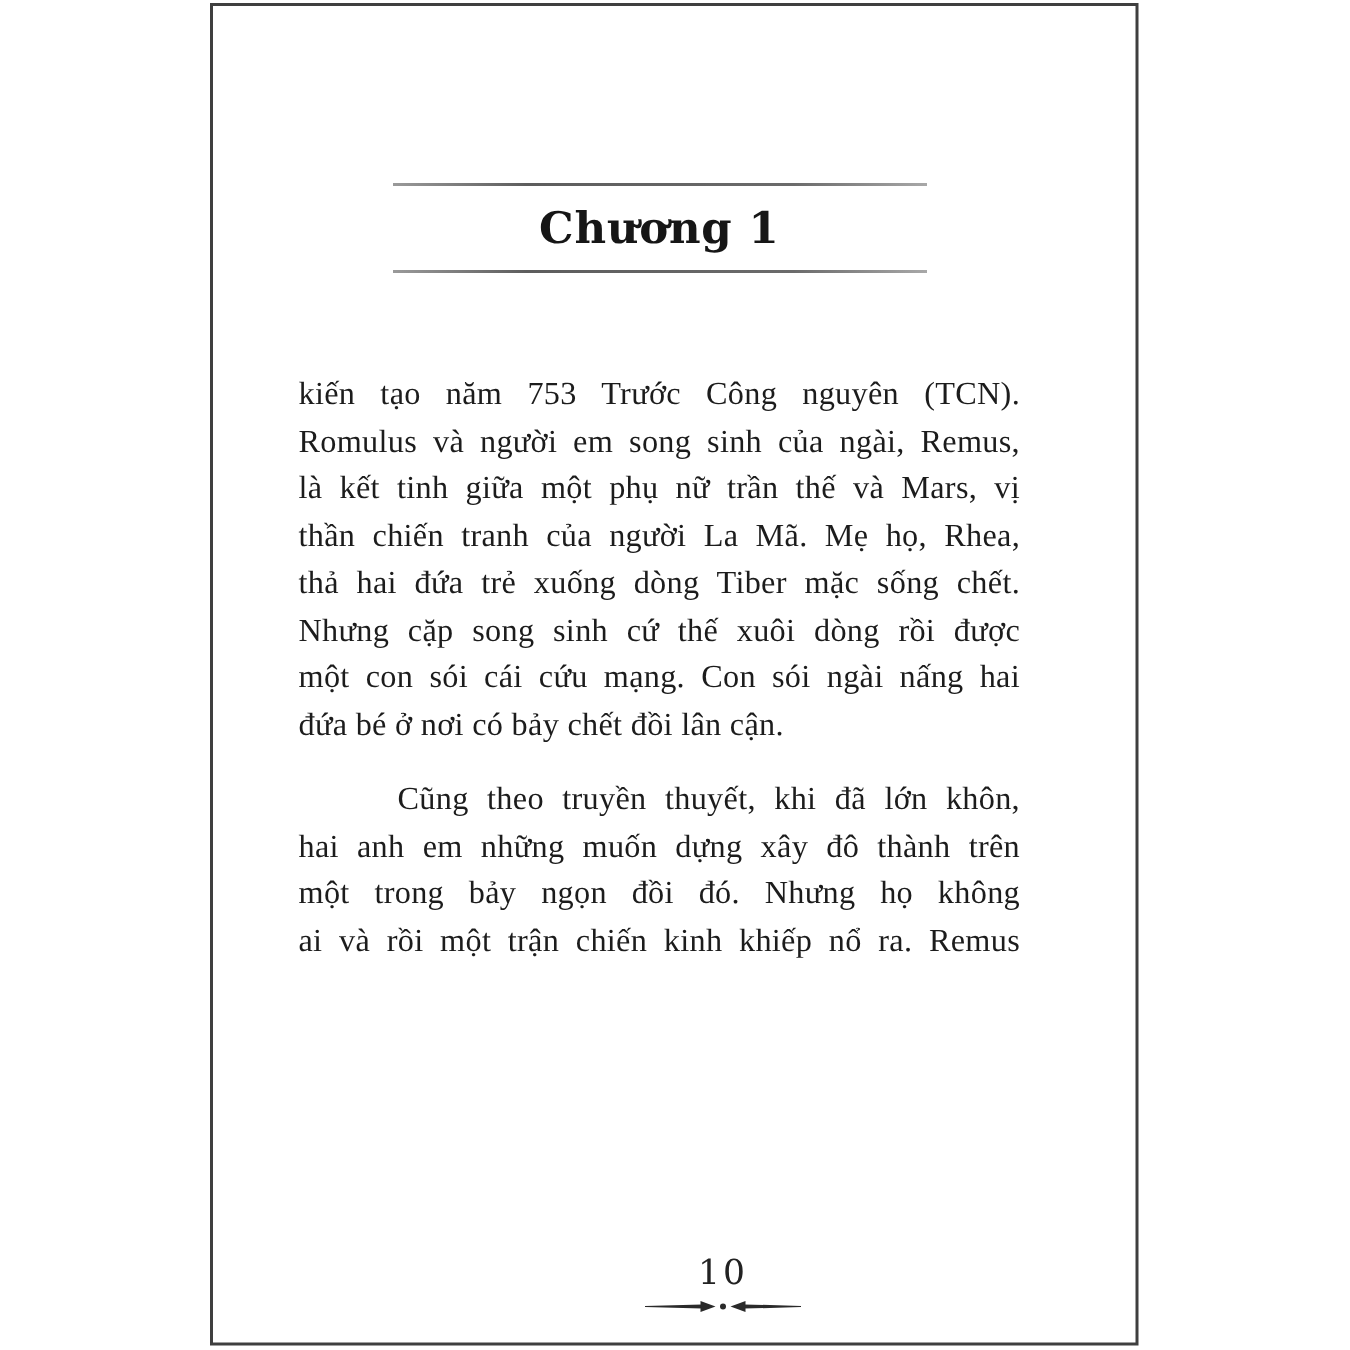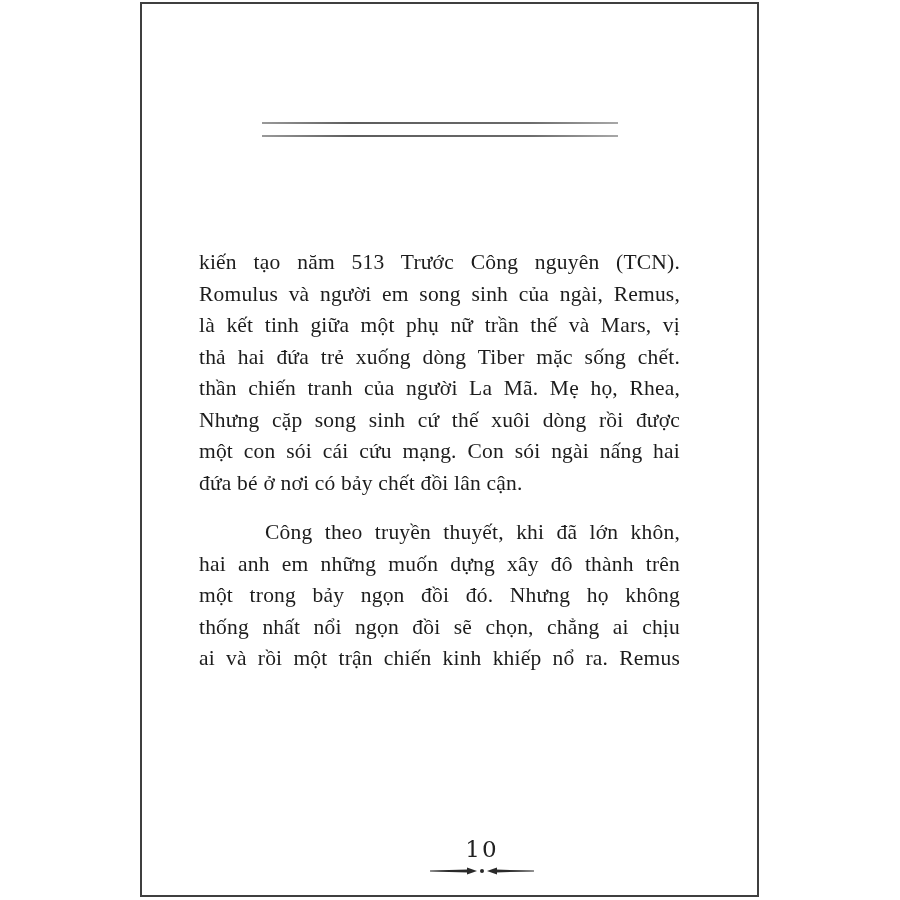--- a/index.html
+++ b/index.html
@@ -84,39 +84,39 @@
   .flourish { margin-top: 2px; }
   .flourish svg { display: block; margin: 0 auto; }
 </style>
 </head>
 <body>
 
 <div class="page-frame"></div>
 
 <div class="chapter-header">
   <div class="rule rule-top"></div>
+  <div class="chapter-label">Chương 1</div>
   <div class="rule rule-bottom"></div>
 </div>
 
 <div class="body-text">
   <div class="paragraph">
-    <div class="line">kiến tạo năm 513 Trước Công nguyên (TCN).</div>
+    <div class="line">kiến tạo năm 753 Trước Công nguyên (TCN).</div>
     <div class="line">Romulus và người em song sinh của ngài, Remus,</div>
     <div class="line">là kết tinh giữa một phụ nữ trần thế và Mars, vị</div>
+    <div class="line">thần chiến tranh của người La Mã. Mẹ họ, Rhea,</div>
     <div class="line">thả hai đứa trẻ xuống dòng Tiber mặc sống chết.</div>
-    <div class="line">thần chiến tranh của người La Mã. Mẹ họ, Rhea,</div>
     <div class="line">Nhưng cặp song sinh cứ thế xuôi dòng rồi được</div>
     <div class="line">một con sói cái cứu mạng. Con sói ngài nấng hai</div>
     <div class="line last">đứa bé ở nơi có bảy chết đồi lân cận.</div>
   </div>
   <div class="paragraph">
-    <div class="line indent">Công theo truyền thuyết, khi đã lớn khôn,</div>
+    <div class="line indent">Cũng theo truyền thuyết, khi đã lớn khôn,</div>
     <div class="line">hai anh em những muốn dựng xây đô thành trên</div>
     <div class="line">một trong bảy ngọn đồi đó. Nhưng họ không</div>
-    <div class="line">thống nhất nổi ngọn đồi sẽ chọn, chẳng ai chịu</div>
     <div class="line">ai và rồi một trận chiến kinh khiếp nổ ra. Remus</div>
   </div>
 </div>
 
 <div class="page-footer">
   <div class="page-number">10</div>
   <div class="flourish">
     <svg width="104" height="14" viewBox="0 0 104 14" xmlns="http://www.w3.org/2000/svg">
       <polygon points="0,6.6 38,5.6 38,8.4 0,7.4" fill="#2a2a2a"></polygon>
       <polygon points="47,7 37,3.4 37,10.6" fill="#2a2a2a"></polygon>

